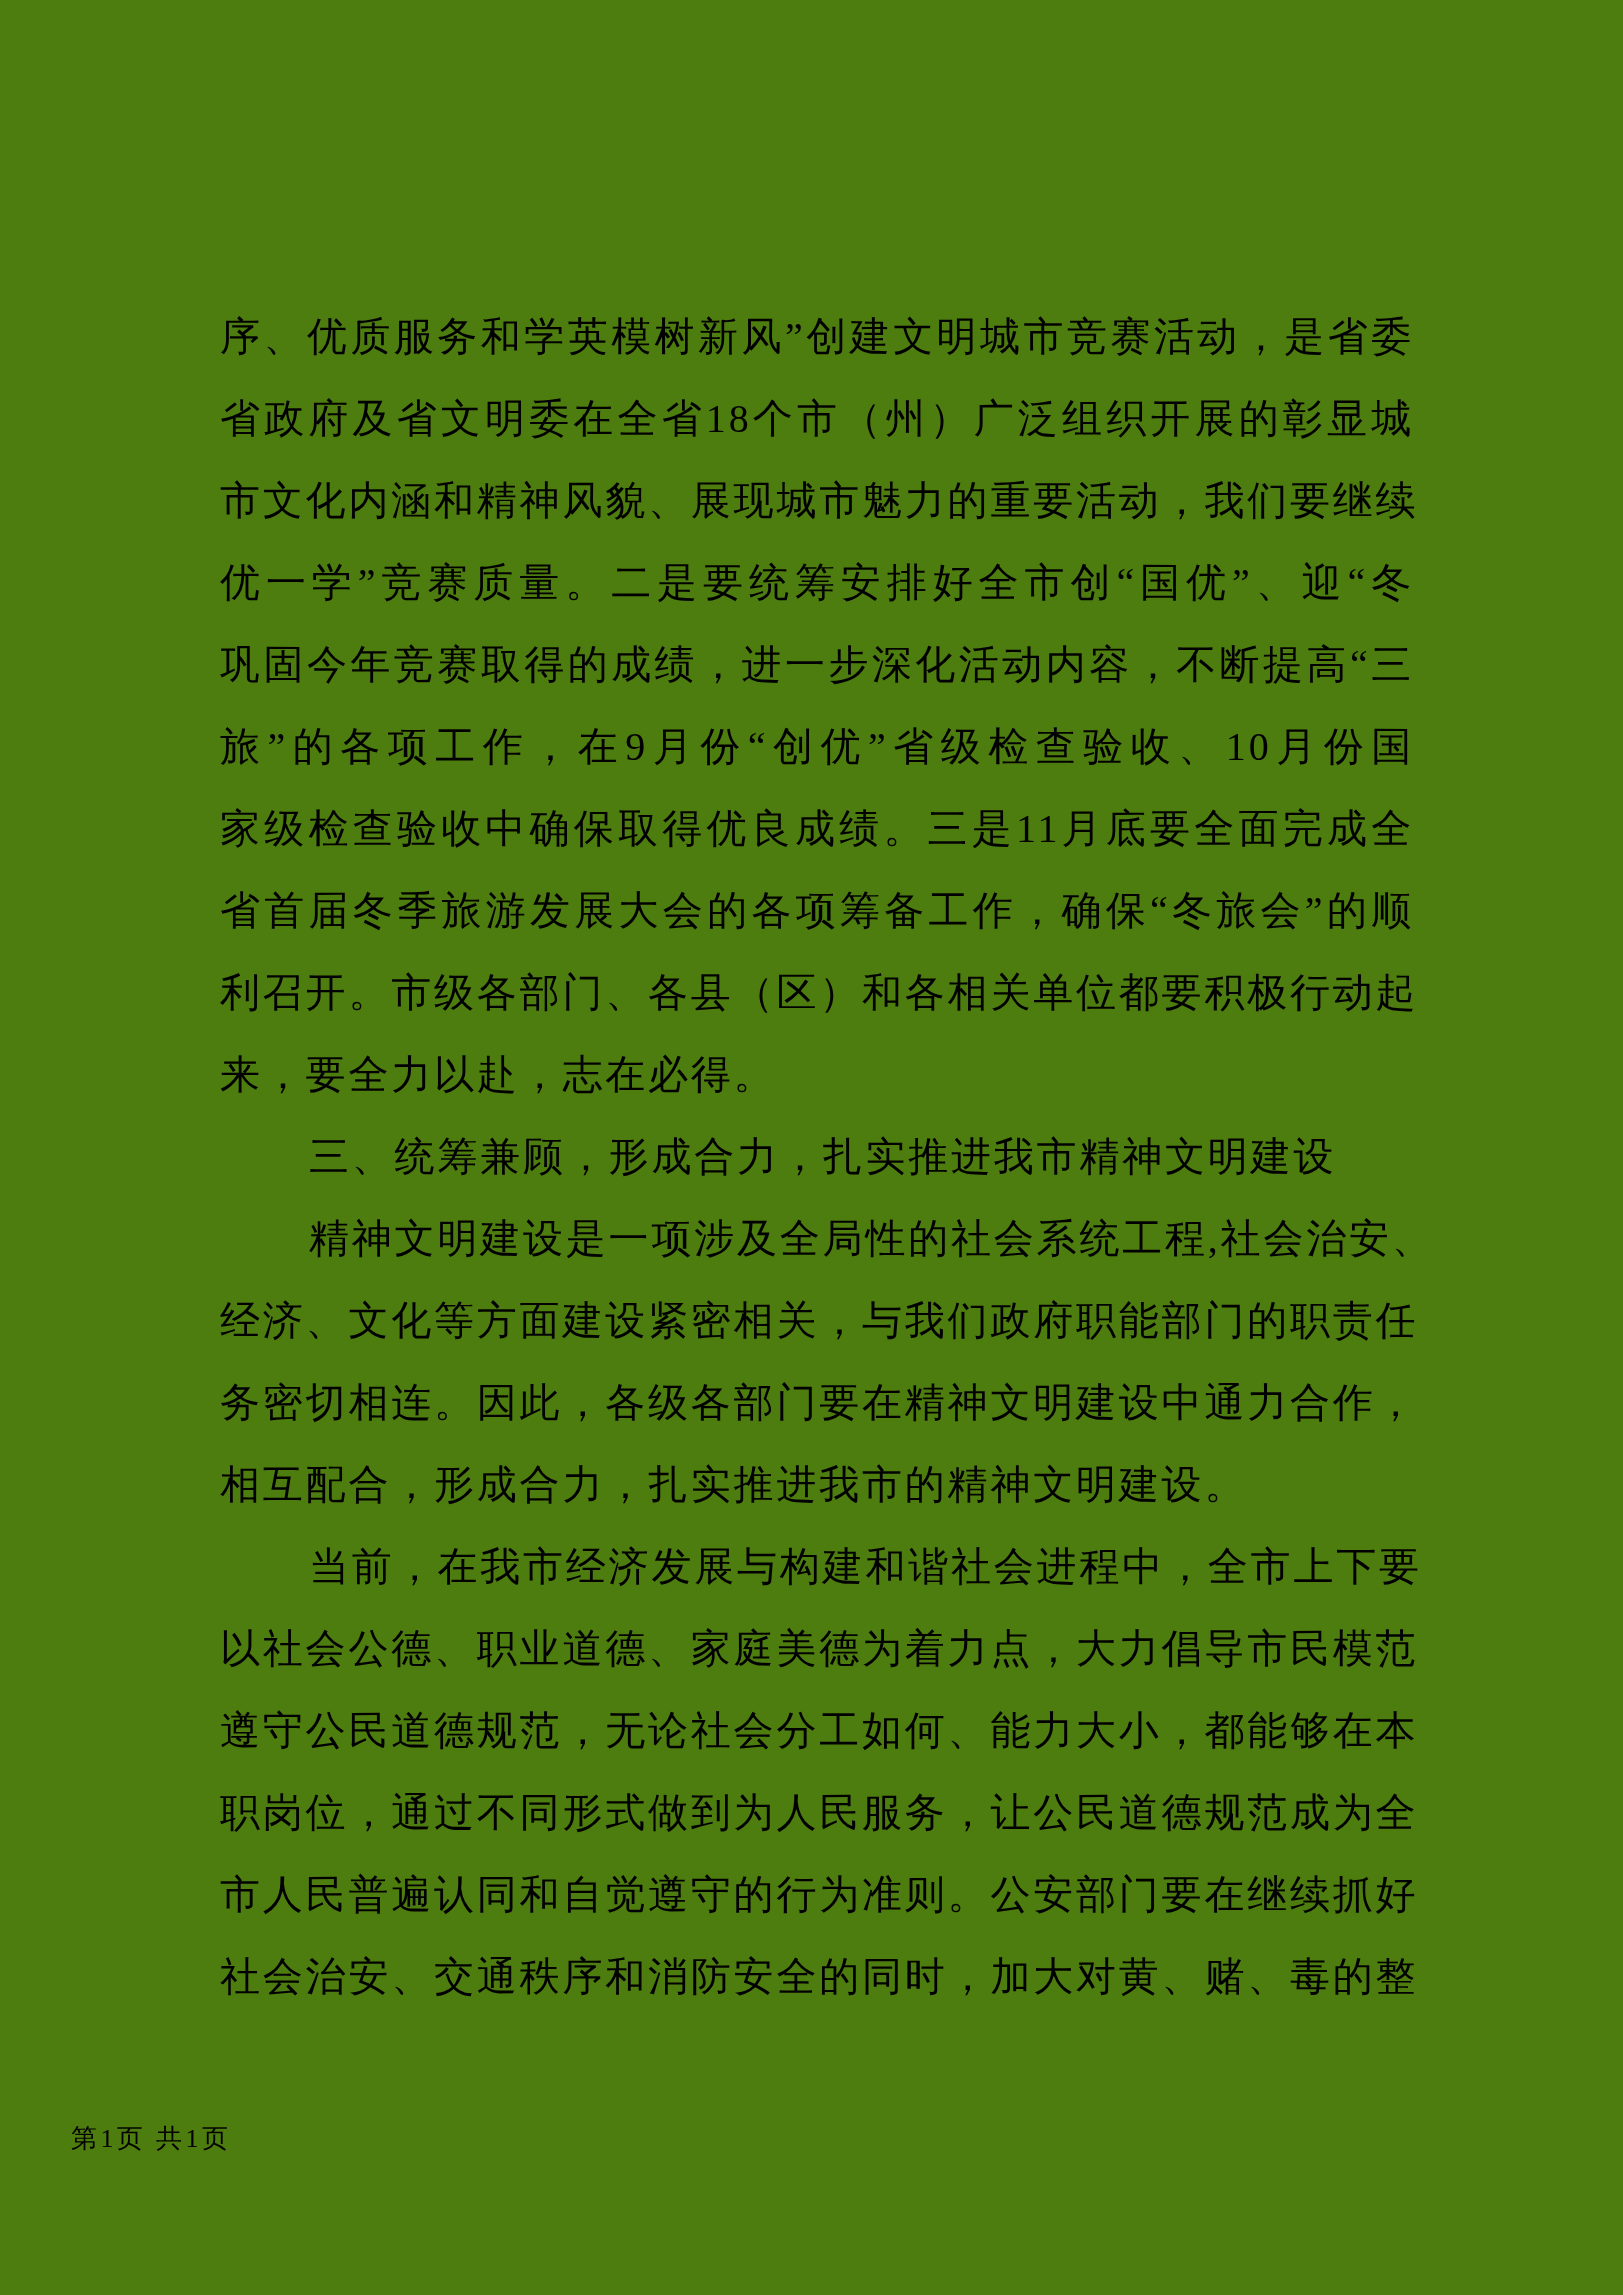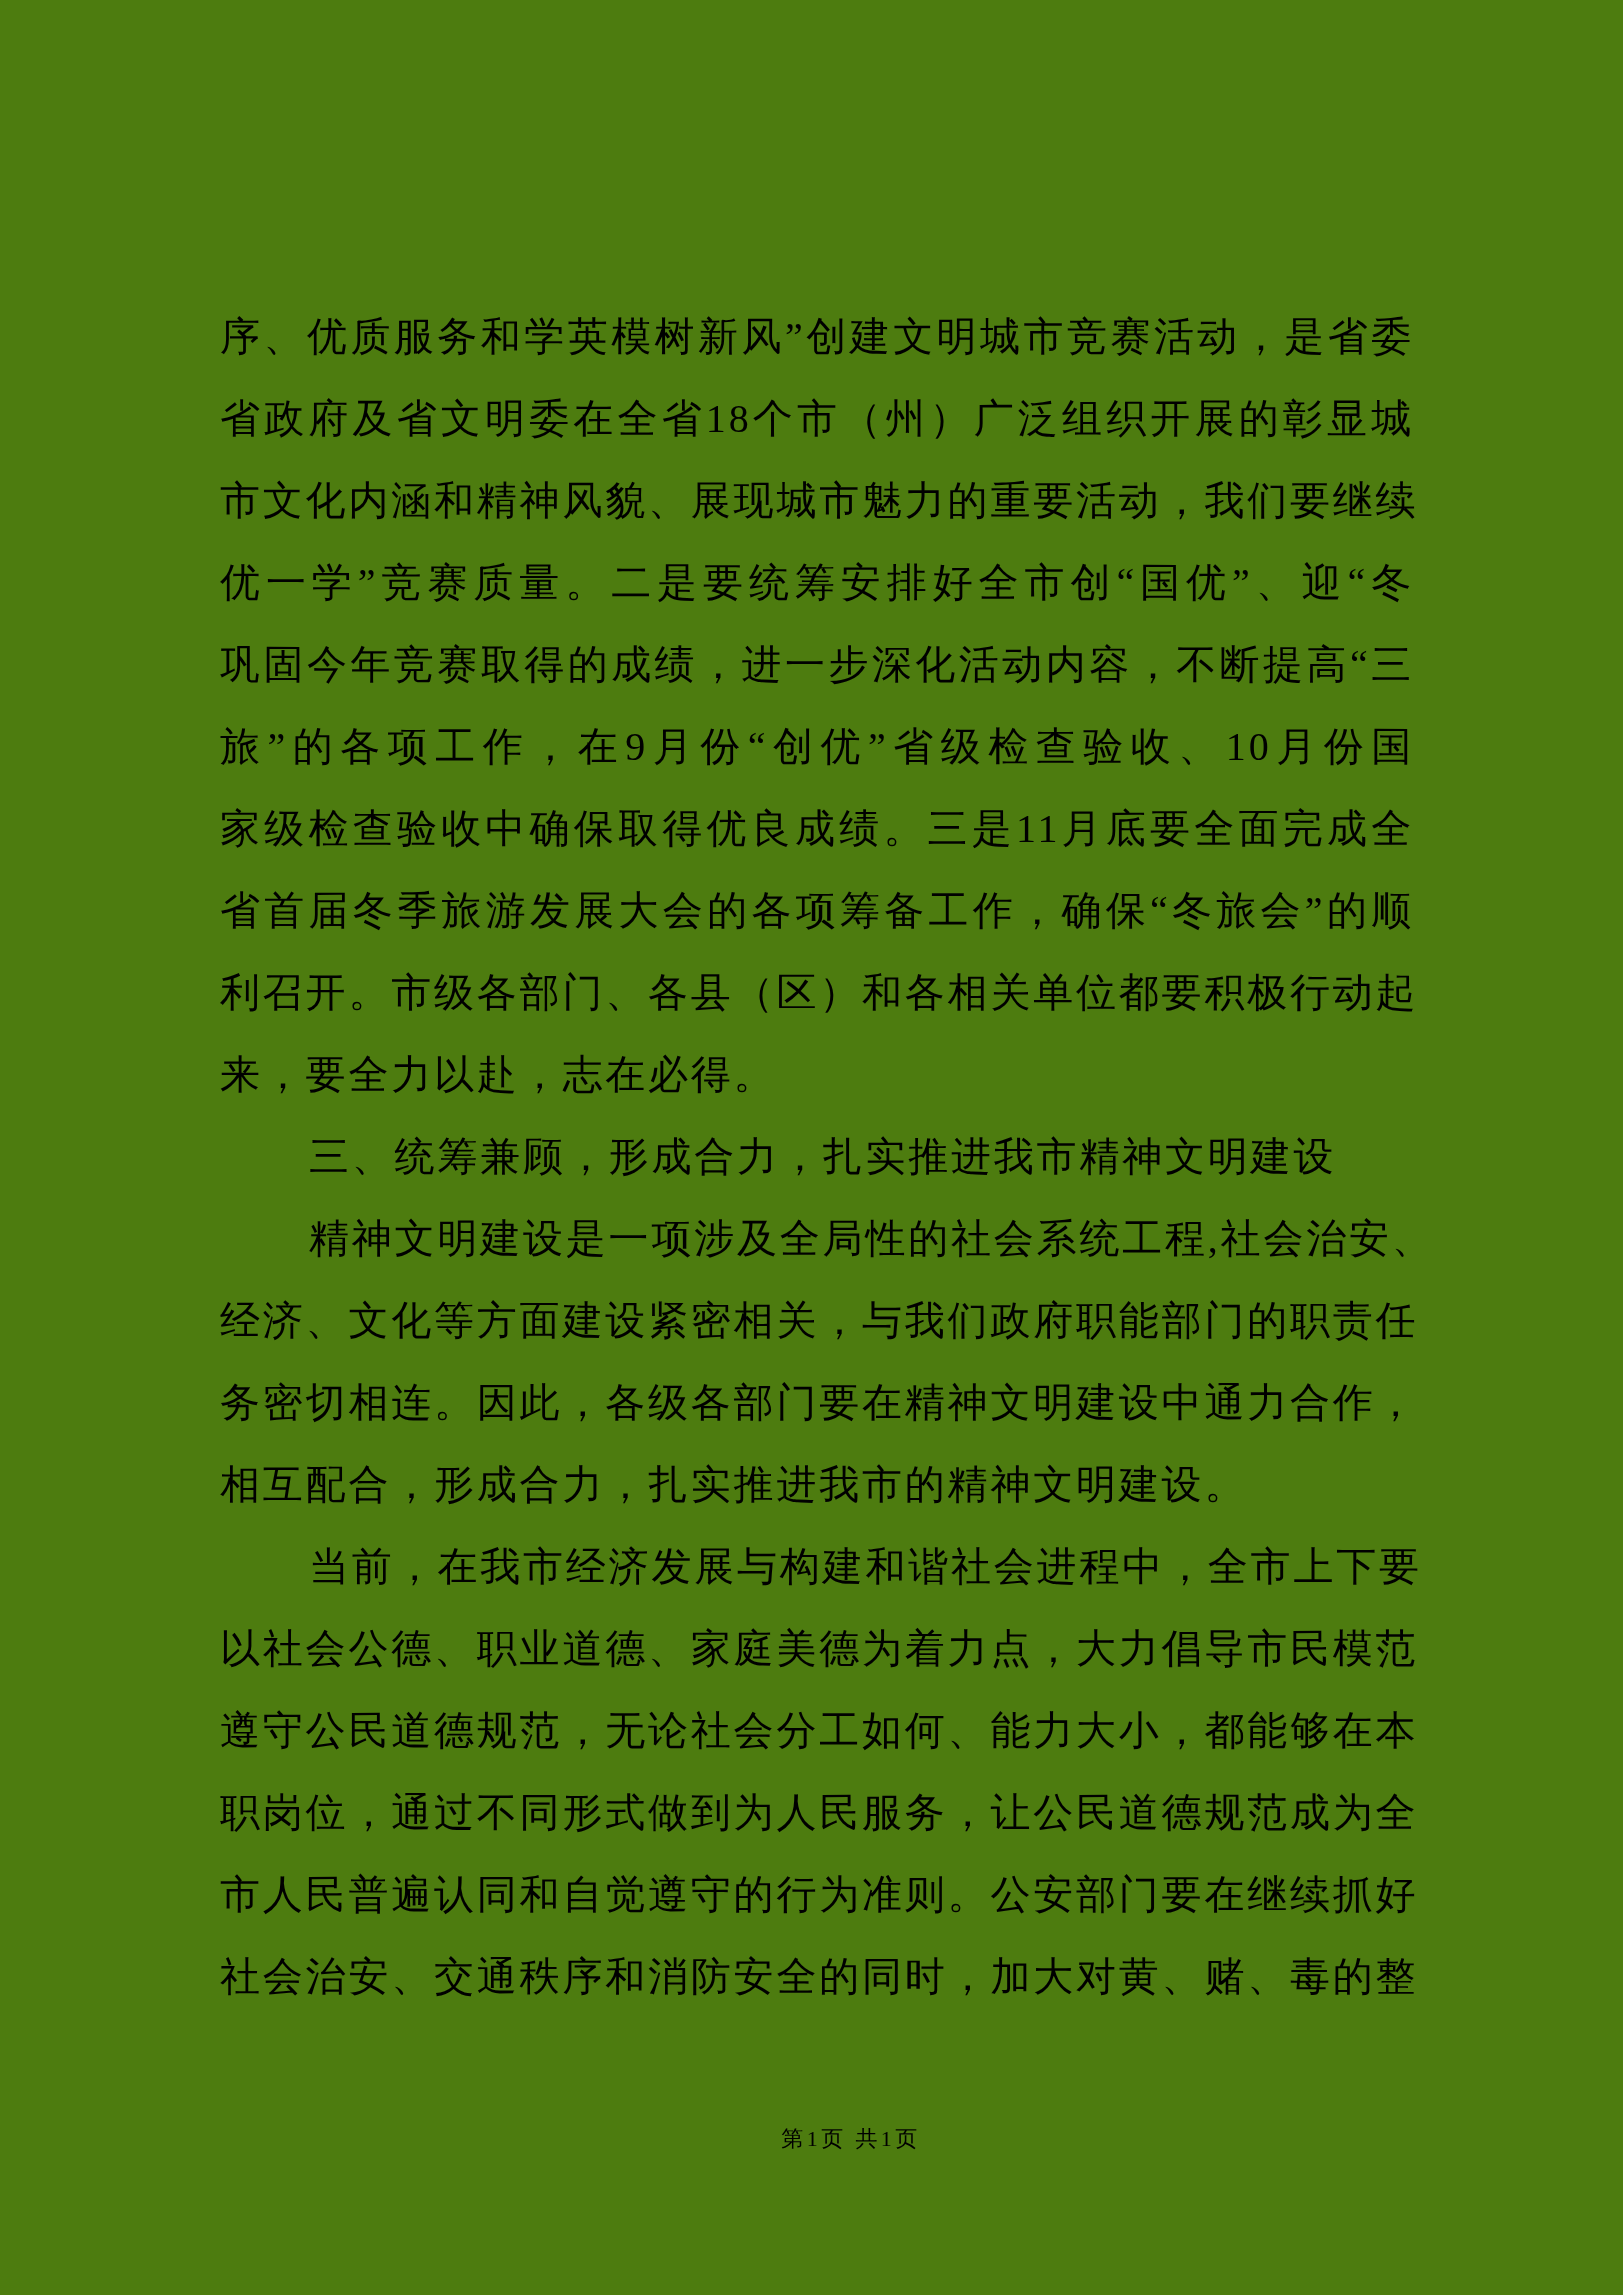--- a/index.html
+++ b/index.html
@@ -33,27 +33,27 @@
   }
   .line.short {
     text-align: center;
     text-align-last: left;
   }
   .line.indent {
     text-indent: 89px;
   }
   .footer {
     position: absolute;
-    left: 12px;
+    left: 4px;
     right: 0;
     top: 2119px;
     height: 39px;
     line-height: 39px;
-    font-size: 22px;
-    text-align: center;
+    font-size: 26px;
+    text-align: left;
     text-indent: 67px;
     letter-spacing: 3.4px;
   }
 </style>
 </head>
 <body>
 
 <div class="page">
   <div class="content">
     <div class="line">序、优质服务和学英模树新风”创建文明城市竞赛活动，是省委</div>

